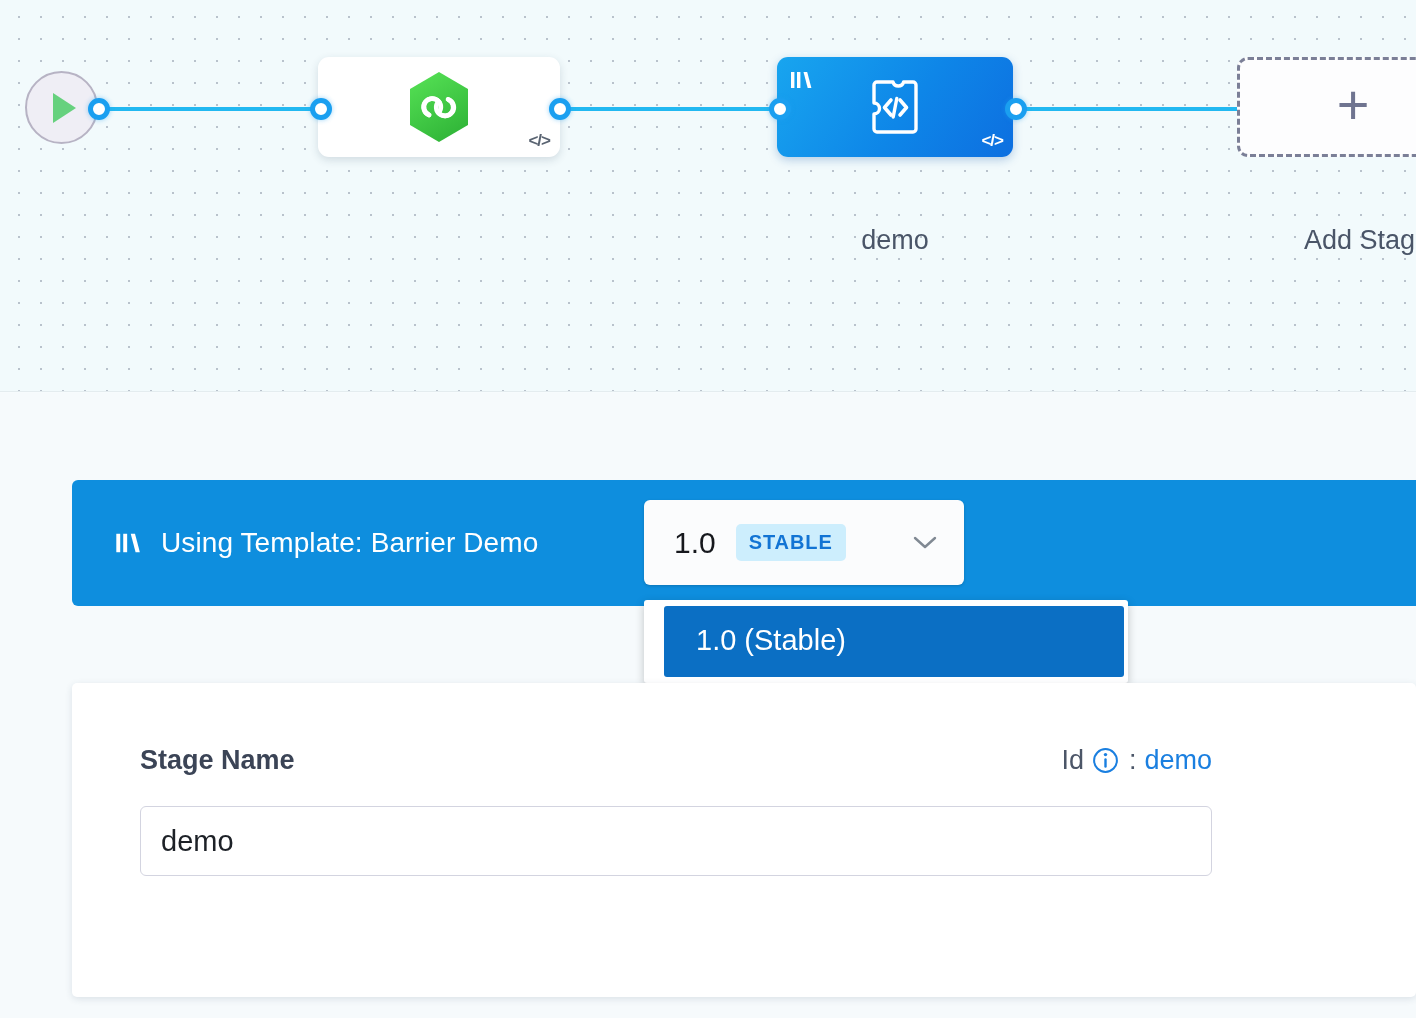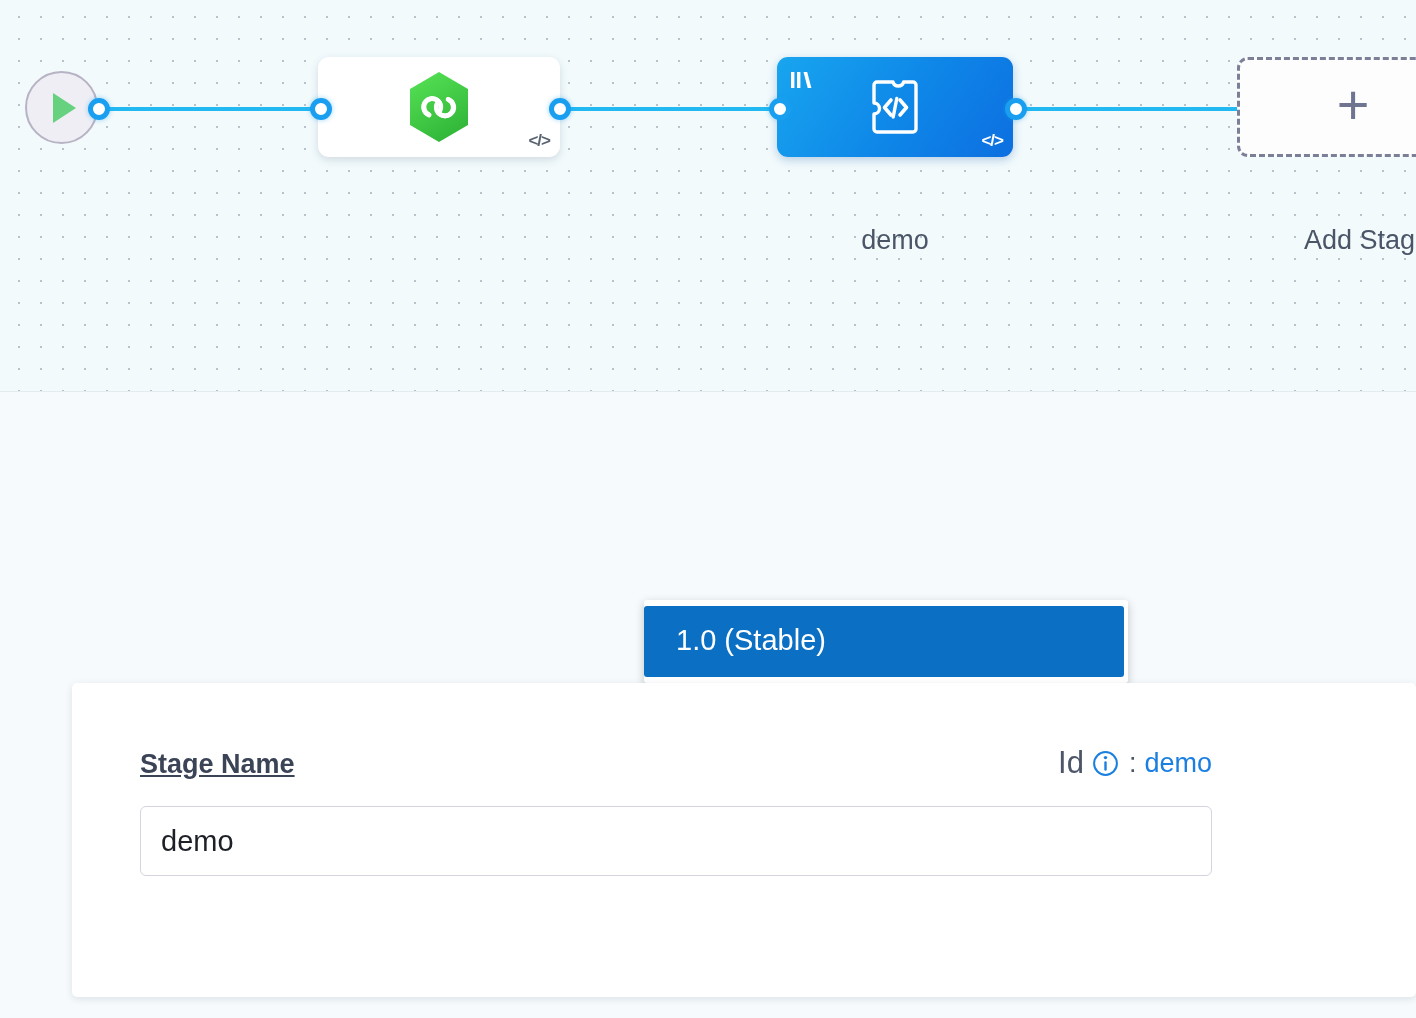--- a/index.html
+++ b/index.html
@@ -138,43 +138,43 @@
     padding: 7px 13px; border-radius: 5px;
   }
   .ver-chev {
     margin-left: auto; margin-right: 10px; color: #808993;
     font-size: 0; line-height: 0;
   }
 
   .ver-menu {
     position: absolute; left: 644px; top: 600px;
     width: 484px; background: #ffffff; border-radius: 3px;
-    padding: 6px 4px 6px 0;
+    padding: 6px 4px 6px 20px;
     box-shadow: 0 3px 10px rgba(0,0,0,.22);
   }
   .ver-menu-item {
     background: #0b6fc4; color: #ffffff;
     font-size: 29px; padding: 18px 0 20px 32px; border-radius: 3px;
   }
 
   .detail-card {
     position: absolute; left: 72px; top: 290px;
     width: 1344px; height: 314px; background: #ffffff;
     border-radius: 5px; box-shadow: 0 2px 7px rgba(40,60,90,.13);
   }
 
   .row-head {
     position: absolute; left: 68px; top: 62px; width: 1072px;
     display: flex; align-items: baseline; justify-content: space-between;
   }
   .stage-name-label {
-    font-size: 27px; font-weight: 700; color: #3b4456; text-decoration: underline;
+    font-size: 27px; font-weight: 700; color: #3b4456;
   }
   .id-group { display: flex; align-items: center; gap: 0; }
-  .id-word { font-size: 31px; color: #4c5668; }
+  .id-word { font-size: 27px; color: #4c5668; }
   .info-icon { margin: 0 6px 0 8px; display: inline-flex; align-items: center; }
   .id-colon { font-size: 27px; color: #4c5668; margin: 0 8px 0 4px; }
   .id-value { font-size: 27px; color: #1a7fe0; }
 
   .stage-input {
     position: absolute; left: 68px; top: 123px;
     width: 1072px; height: 70px; background: #ffffff;
     border: 1px solid #d3d4e0; border-radius: 6px;
     display: flex; align-items: center; padding: 0 20px;
     font-size: 29px; color: #1d2127;
@@ -241,20 +241,40 @@
     <div class="add-node">
       <span class="plus-glyph">+</span>
     </div>
 
     <div class="node-label lbl-demo">demo</div>
     <div class="node-label lbl-add">Add Stage</div>
   </div>
 
   <div class="lower">
 
+    <div class="tmpl-banner">
+      <span class="bars-wrap tmpl-bars">
+        <svg width="30" height="30" viewBox="0 0 26 26">
+          <rect x="2" y="5" width="3.4" height="16" fill="#ffffff"></rect>
+          <rect x="8" y="5" width="3.4" height="16" fill="#ffffff"></rect>
+          <path d="M14.5 5 L18.2 5 L22.4 21 L18.7 21 Z" fill="#ffffff"></path>
+        </svg>
+      </span>
+      <span class="tmpl-text">Using Template: Barrier Demo</span>
+
+      <div class="ver-btn">
+        <span class="ver-num">1.0</span>
+        <span class="ver-badge">STABLE</span>
+        <span class="ver-chev">
+          <svg width="26" height="16" viewBox="0 0 26 16">
+            <path d="M3 3 L13 12 L23 3" fill="none" stroke="#808993" stroke-width="2.4" stroke-linecap="round" stroke-linejoin="round"></path>
+          </svg>
+        </span>
+      </div>
+    </div>
 
     <div class="ver-menu" style="top:207px;">
       <div class="ver-menu-item">1.0 (Stable)</div>
     </div>
 
     <div class="detail-card">
       <div class="row-head">
         <span class="stage-name-label">Stage Name</span>
 
         <span class="id-group">

